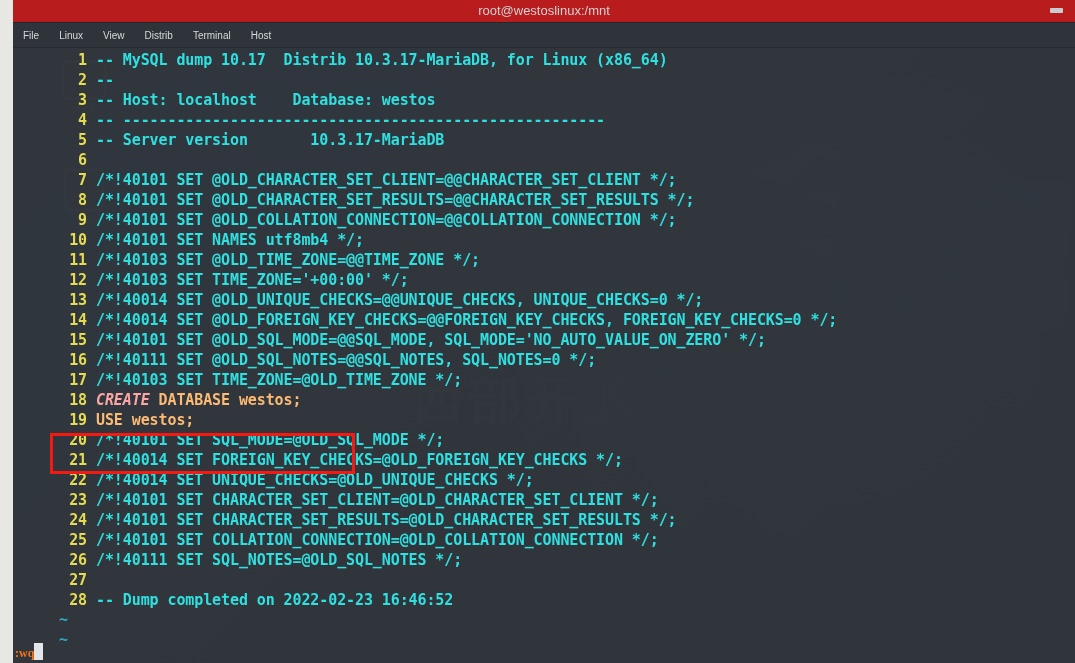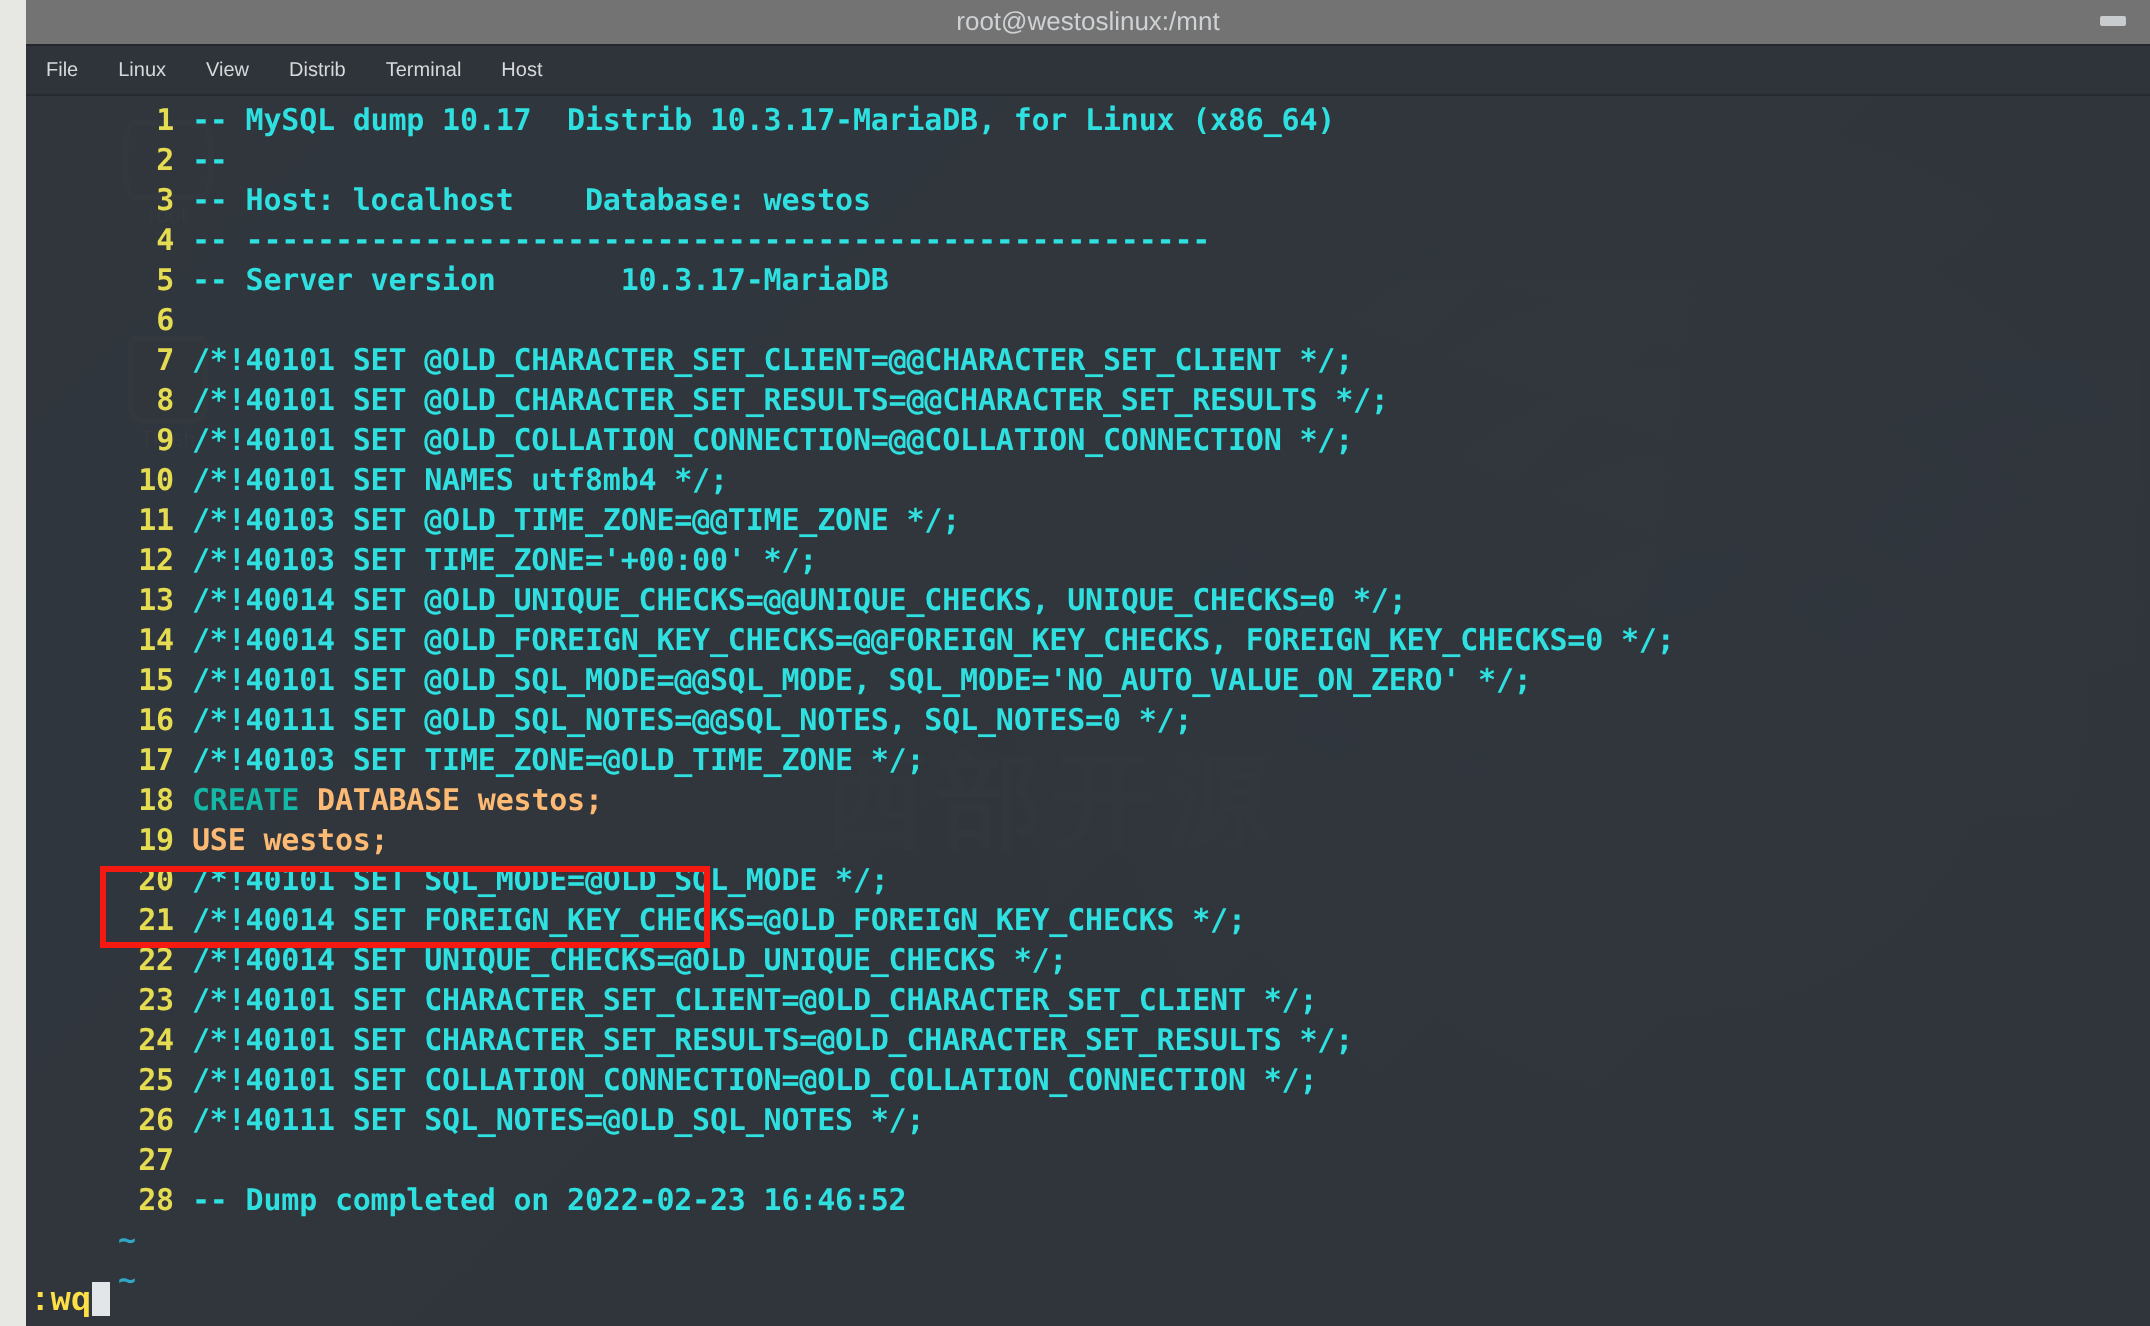--- a/index.html
+++ b/index.html
@@ -91,21 +91,21 @@
   
   #terminal {
     position: absolute;
     left: 13px; top: 0;
     width: 1062px;
     height: 663px;
   }
   .titlebar {
     position: relative;
     height: 22px;
-    background: #737373;
+    background: #b91c1c;
     border-bottom: 1px solid #23272c;
     padding-left: 36px;
   }
   .titlebar .title {
     position: absolute;
     left: 0; right: 0; top: 3px;
     text-align: center;
     color: #cfd2d4;
     font-size: 13px;
     font-family: "Liberation Sans", sans-serif;
@@ -161,21 +161,21 @@
     padding-left: 44px;
   }
   .num {
     display: inline-block;
     width: 30px;
     text-align: right;
     color: #e5dc52;
     margin-right: 9px;
   }
   .cy { color: #2fe0e0; }
-  .yl { color: #14b8a6; }
+  .yl { color: #fca5a5; font-style: italic; }
   .wh { color: #fdba74; }
   .tilde {
     color: #2fa8c8;
     display: inline-block;
     width: 30px;
     text-align: left;
     padding-left: 2px;
   }
 
   
@@ -188,24 +188,24 @@
     border: 3px solid #f41a12;
     box-sizing: border-box;
     pointer-events: none;
   }
 
   
   #cmdline {
     position: absolute;
     left: 0;
     bottom: 4px;
-    font-family: Liberation Mono, monospace;
-    font-size: 17px;
+    font-family: Liberation Serif, serif;
+    font-size: 12px;
     font-weight: bold;
-    color: #fde047;
+    color: #f97316;
     padding-left: 2px;
   }
   #cmdline .cursor {
     display: inline-block;
     width: 9px;
     height: 17px;
     background: #e3e6e8;
     vertical-align: -3px;
   }
 

